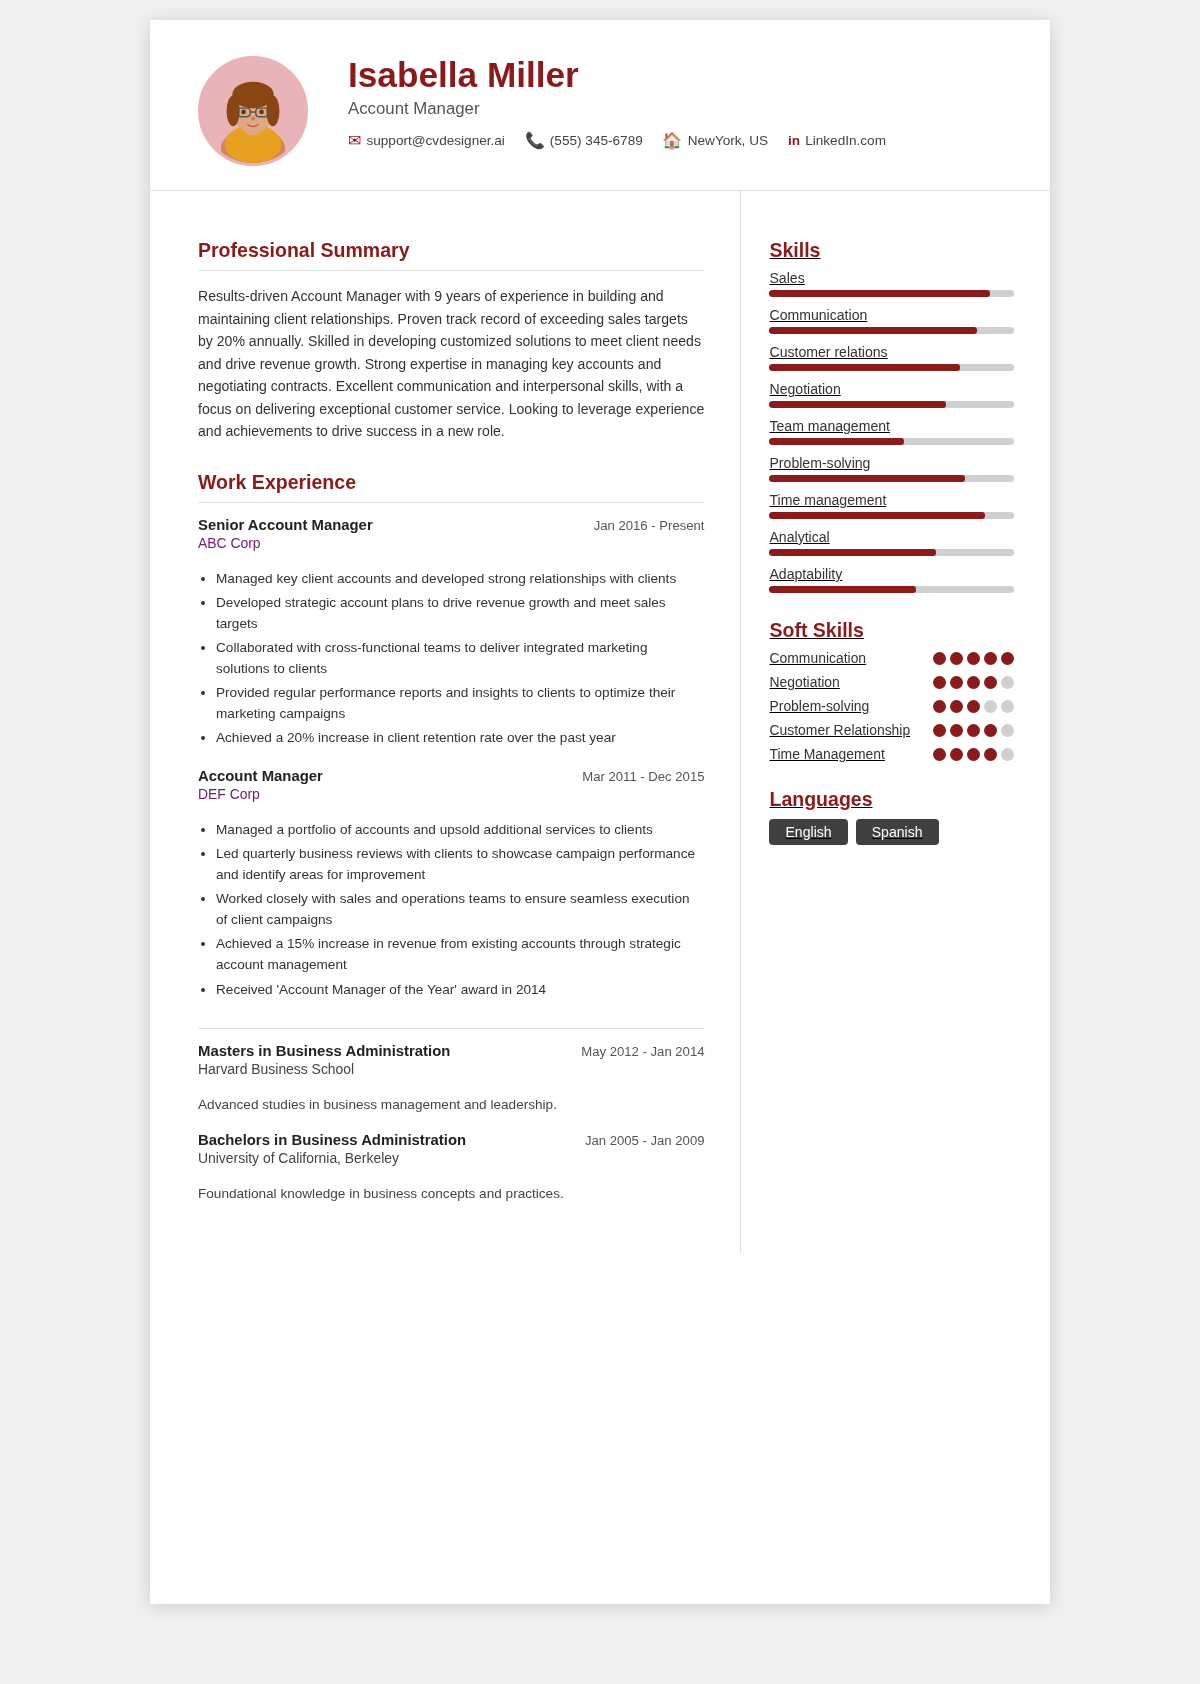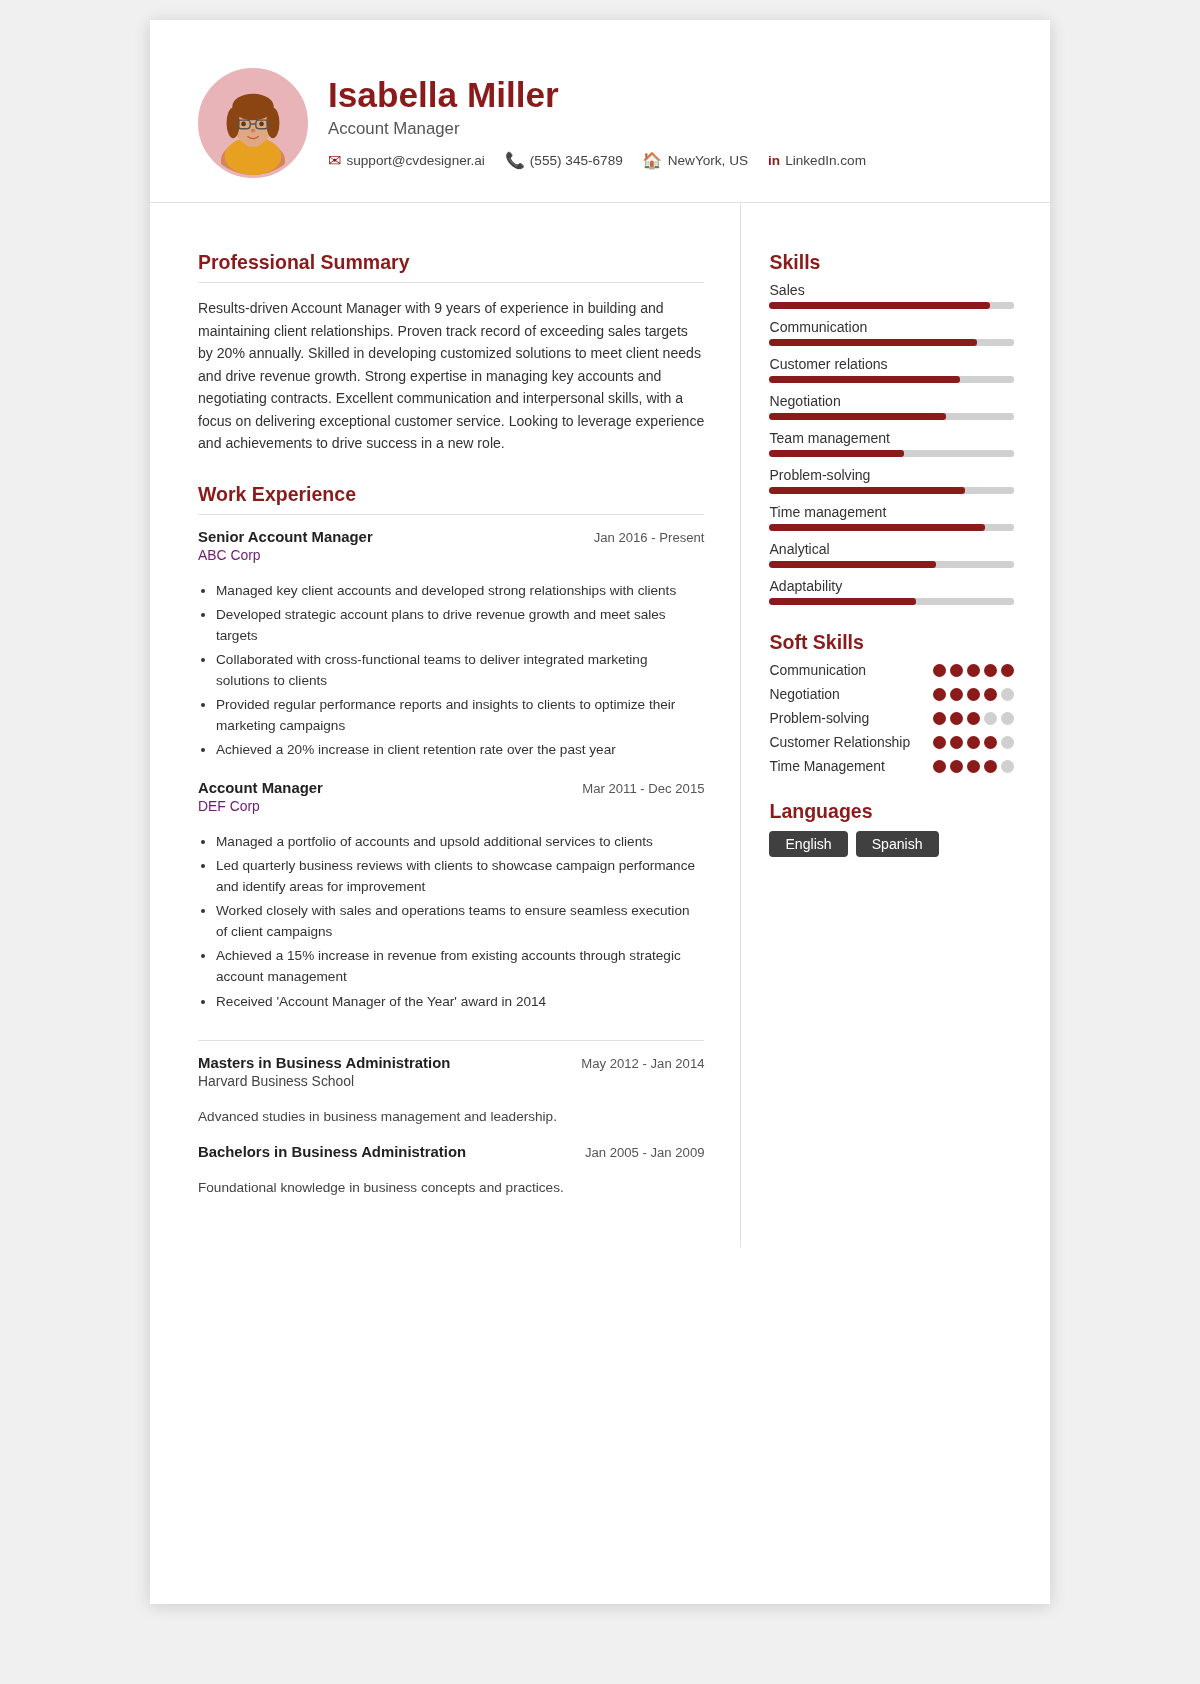--- a/index.html
+++ b/index.html
@@ -14,23 +14,23 @@
       background: #fff;
       width: 900px;
       min-height: 1584px;
       box-shadow: 0 2px 16px rgba(0,0,0,0.15);
       padding: 0;
       position: relative;
     }
     
     .header {
       display: flex;
-      align-items: center;
-      padding: 48px 48px 24px 48px;
-      gap: 20px;
+      align-items: flex-start;
+      padding: 36px 48px 24px 48px;
+      gap: 40px;
       border-bottom: 1.5px solid #e0e0e0;
     }
     .avatar-circle {
       width: 110px;
       height: 110px;
       border-radius: 50%;
       background: #e8b4b8;
       overflow: hidden;
       flex-shrink: 0;
       border: 3px solid #e8b4b8;
@@ -73,20 +73,21 @@
     
     .left-col {
       flex: 1.45;
       padding: 32px 36px 32px 48px;
       border-right: 1.5px solid #e0e0e0;
     }
     
     .right-col {
       flex: 0.7;
       padding: 32px 36px 32px 28px;
+      text-decoration: underline;
     }
     
     .section-title {
       font-size: 1.22rem;
       font-weight: bold;
       color: #8b1a1a;
       margin-bottom: 8px;
       margin-top: 16px;
     }
     .section-divider {
@@ -325,20 +326,21 @@
           </div>
           <div class="edu-school">Harvard Business School</div>
           <div class="edu-desc">Advanced studies in business management and leadership.</div>
         </div>
 
         <div class="edu-section">
           <div class="job-header">
             <span class="edu-degree">Bachelors in Business Administration</span>
             <span class="job-dates">Jan 2005 - Jan 2009</span>
           </div>
+          <div class="edu-school">University of California, Berkeley</div>
           <div class="edu-desc">Foundational knowledge in business concepts and practices.</div>
         </div>
       </div>
 
     </div>
 
     <div class="right-col">
 
       <div class="skills-section">
         <div class="section-title">Skills</div>

